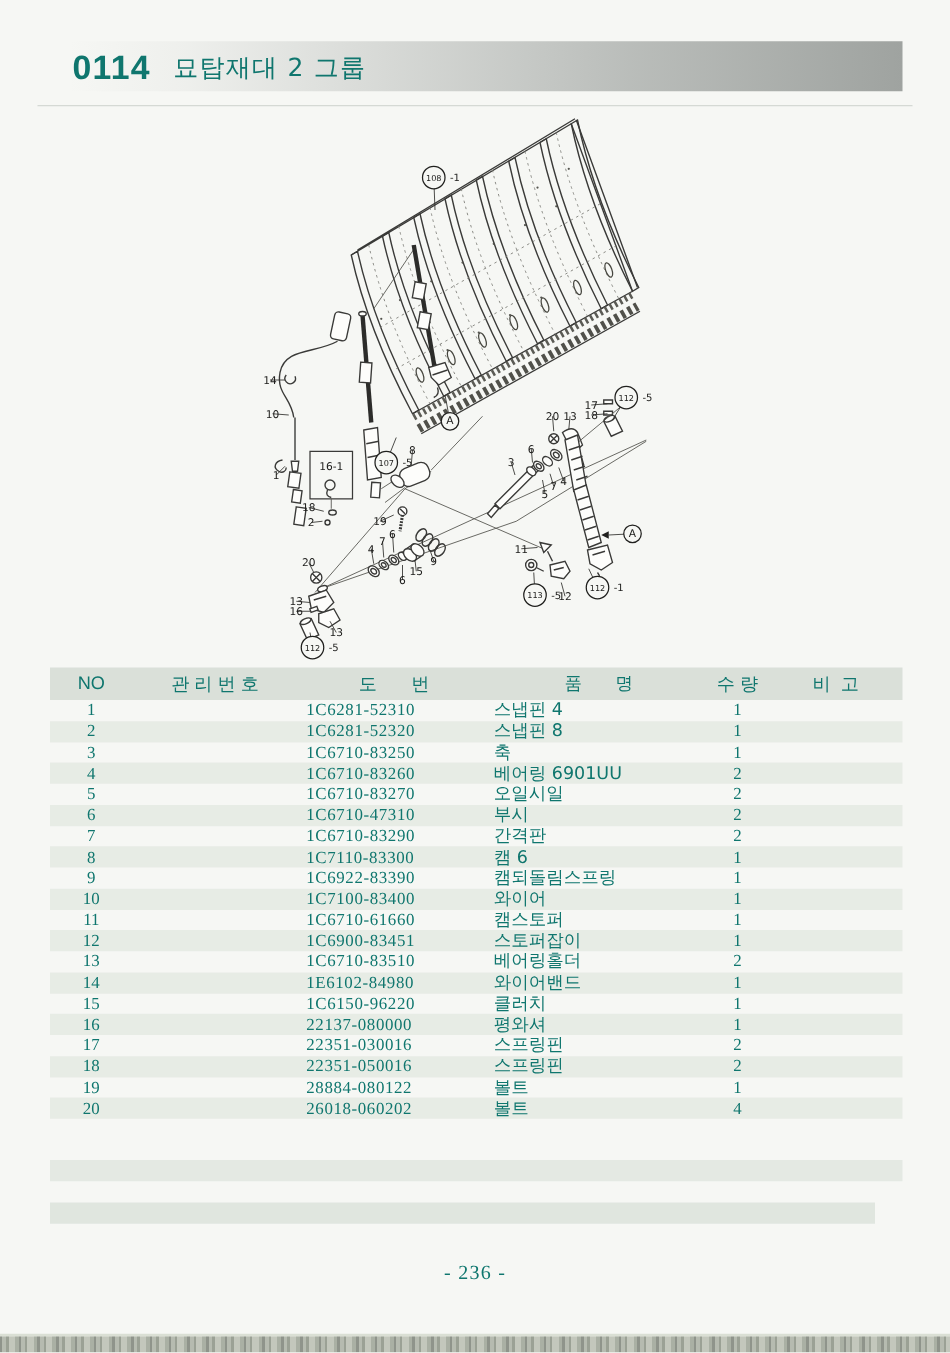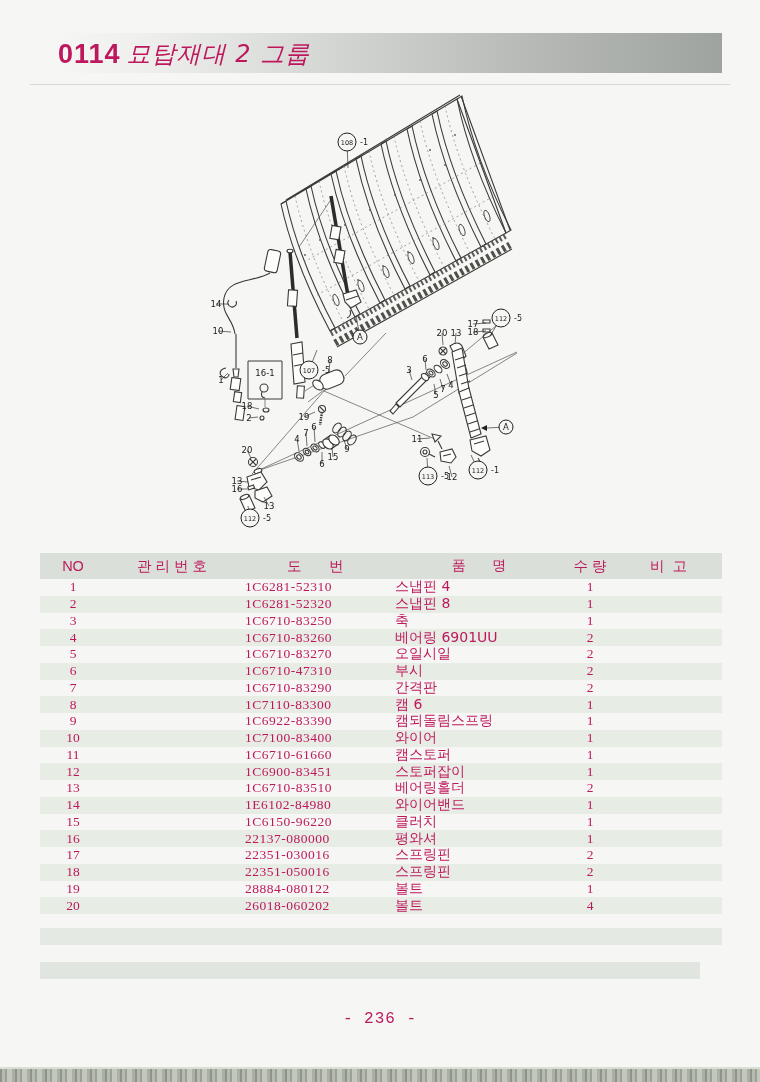--- a/index.html
+++ b/index.html
@@ -1,49 +1,49 @@
 <!DOCTYPE html>
 <html><head>
 <meta charset="utf-8">
 <style>
   html,body{margin:0;padding:0;background:#e9eae6;}
   .page{position:relative;width:760px;height:1082px;background:#f6f7f4;overflow:hidden;
-        font-family:"Liberation Sans","DejaVu Sans",sans-serif;color:#be185d;}
+        font-family:"Liberation Sans","DejaVu Sans",sans-serif;color:#0f766e;}
   
   .header-bar{position:absolute;left:55px;top:33px;width:667px;height:40px;
       background:linear-gradient(to right,rgba(168,172,169,0) 0%,rgba(168,172,169,.10) 14%,
         rgba(168,172,169,.45) 42%,rgba(168,172,169,.78) 68%,#9fa3a0 100%);}
   .header-title{position:absolute;left:58px;top:37px;height:34px;display:flex;align-items:center;z-index:2;}
   .header-code{font-weight:bold;font-size:27px;letter-spacing:1px;font-family:"Liberation Sans",sans-serif;}
-  .header-text{font-size:24px;margin-left:6px;letter-spacing:1px;font-family:"DejaVu Sans",sans-serif;font-style:italic;}
+  .header-text{font-size:20px;margin-left:18px;letter-spacing:1px;font-family:"DejaVu Sans",sans-serif;}
   .header-rule{position:absolute;left:30px;top:84px;width:700px;height:1px;background:#c7ccc6;opacity:.7;}
   
   svg.diagram{position:absolute;left:0;top:0;width:760px;height:547px;}
   svg.diagram *{vector-effect:non-scaling-stroke;}
   .ln{stroke:#3a3a38;stroke-width:1.1;fill:none;}
   .lt{stroke:#55554f;stroke-width:.7;fill:none;}
   .fw{fill:#fdfdfb;stroke:#3a3a38;stroke-width:1.1;}
   
-  .parts-table{position:absolute;left:40px;top:553px;width:682px;font-size:13px;}
+  .parts-table{position:absolute;left:40px;top:534px;width:682px;font-size:13px;}
   .t-head{display:flex;height:26px;align-items:center;background:#dae0d9;font-size:14.5px;white-space:pre;}
   .t-row{display:flex;height:16.75px;align-items:center;white-space:pre;
          font-family:"Liberation Serif","DejaVu Serif",serif;font-size:13.5px;}
   .t-row.shaded{background:#e7ece5;}
   .c-no{width:66px;text-align:center;}
   .c-mgmt{width:132px;text-align:center;}
   .c-draw{width:155px;padding-left:7px;box-sizing:border-box;letter-spacing:.5px;}
   .c-name{width:172px;padding-left:2px;box-sizing:border-box;font-family:"DejaVu Sans",sans-serif;font-size:14px;}
   .c-qty{width:50px;text-align:center;}
   .c-rem{width:107px;text-align:center;}
   .t-head .c-draw,.t-head .c-name{text-align:center;padding-left:0;}
   .empty-bar1{position:absolute;left:40px;top:928px;width:682px;height:17px;background:#e4e9e3;}
   .empty-bar2{position:absolute;left:40px;top:962px;width:660px;height:17px;background:#e0e6df;}
   
   .page-number{position:absolute;left:0;top:1010px;width:760px;text-align:center;
-      font-family:Liberation Mono, monospace;font-size:16px;letter-spacing:1px;}
+      font-family:Liberation Serif, serif;font-size:16px;letter-spacing:1px;}
   .bottom-strip{position:absolute;left:0;bottom:0;width:760px;height:13px;
       background:repeating-linear-gradient(90deg,#8f948b 0 2px,#b6bbb0 2px 5px,#9ba195 5px 7px,#c3c7bc 7px 12px,#aab0a4 12px 15px);
       border-top:2px solid #dadfd4;}
 </style>
 </head>
 <body>
 
 <div class="page">
 
   <div class="header-bar"></div>

